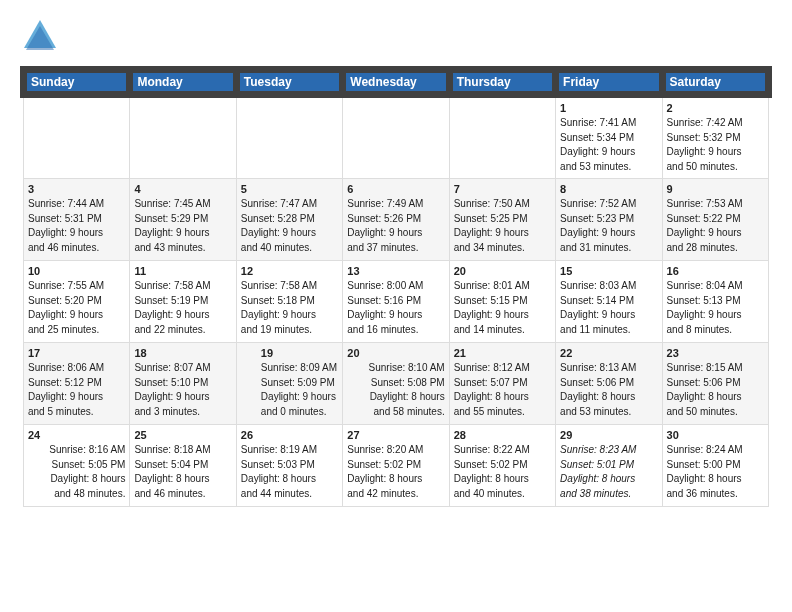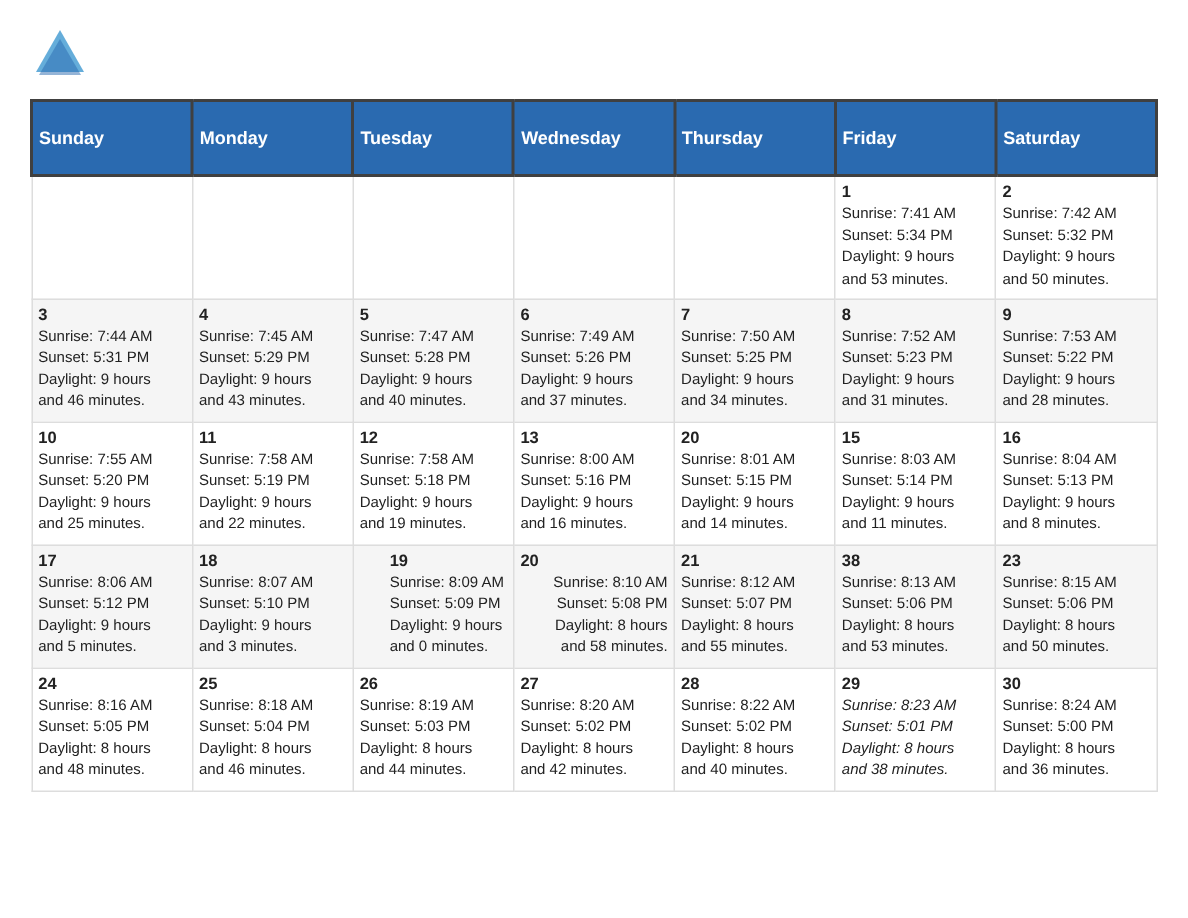--- a/index.html
+++ b/index.html
@@ -35,23 +35,23 @@
     .calendar {
       width: 100%;
       border-collapse: collapse;
       table-layout: fixed;
     }
     .calendar th {
       background: #2a6ab0;
       color: #fff;
       font-size: 12px;
       font-weight: bold;
-      padding: 17px 4px;
+      padding: 2px 4px;
       text-align: left;
-      border: 2px solid #404040;
+      border: 7px solid #404040;
     }
     .calendar td {
       border: 1px solid #ddd;
       vertical-align: top;
       padding: 4px 4px 4px 4px;
       font-size: 9.5px;
       color: #222;
       height: 82px;
       background: #fff;
     }
@@ -285,38 +285,38 @@
 and 58 minutes.</div>
           </td>
           <td style="background: rgb(245, 245, 245);">
             <span class="day-num">21</span>
             <div class="day-info" style="white-space: pre-line;">Sunrise: 8:12 AM
 Sunset: 5:07 PM
 Daylight: 8 hours
 and 55 minutes.</div>
           </td>
           <td style="background: rgb(245, 245, 245);">
-            <span class="day-num">38</span>
+            <span class="day-num">22</span>
             <div class="day-info" style="white-space: pre-line;">Sunrise: 8:13 AM
 Sunset: 5:06 PM
 Daylight: 8 hours
 and 53 minutes.</div>
           </td>
           <td style="background: rgb(245, 245, 245);">
             <span class="day-num">23</span>
             <div class="day-info" style="white-space: pre-line;">Sunrise: 8:15 AM
 Sunset: 5:06 PM
 Daylight: 8 hours
 and 50 minutes.</div>
           </td>
         </tr>
         <tr>
           <td>
             <span class="day-num">24</span>
-            <div class="day-info" style="white-space: pre-line;">Sunrise: 8:16 AM
+            <div class="day-info" style="white-space: pre-line; text-align: right;">Sunrise: 8:16 AM
 Sunset: 5:05 PM
 Daylight: 8 hours
 and 48 minutes.</div>
           </td>
           <td>
             <span class="day-num">25</span>
             <div class="day-info" style="white-space: pre-line;">Sunrise: 8:18 AM
 Sunset: 5:04 PM
 Daylight: 8 hours
 and 46 minutes.</div>

